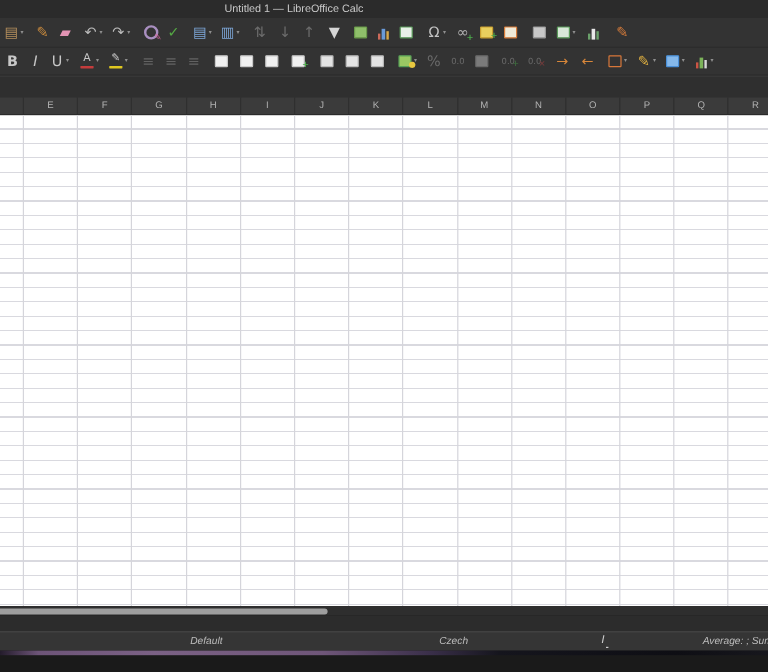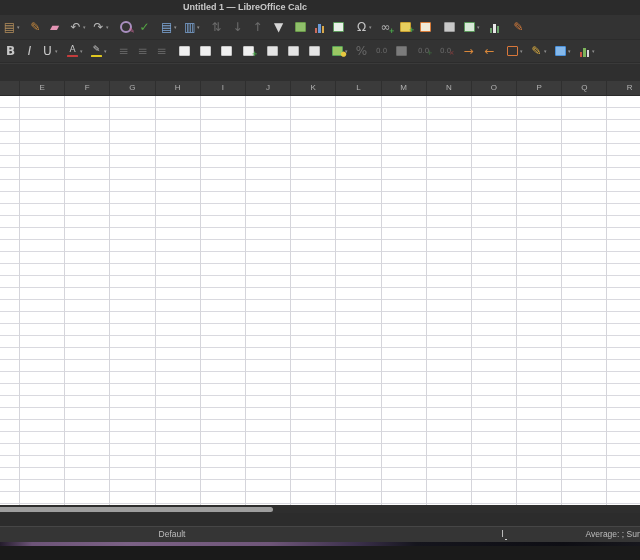--- a/index.html
+++ b/index.html
@@ -3,21 +3,21 @@
 <meta charset="utf-8">
 <style>
   html,body{margin:0;padding:0;}
   body{width:640px;height:560px;overflow:hidden;background:#1a1a1a;
        font-family:"Liberation Sans",sans-serif;-webkit-font-smoothing:antialiased;}
   .app{position:relative;width:640px;height:560px;display:flex;flex-direction:column;}
 
   
   .titlebar{height:15px;background:#2b2b2b;position:relative;flex:none;}
   .title{position:absolute;left:0;top:0;width:490px;height:15px;line-height:15px;
-         text-align:center;font-size:9px;font-weight:bold;color:#c9c9c9;}
+         text-align:center;font-size:9px;font-weight:normal;color:#c9c9c9;}
 
   
   .menubar{height:15px;background:#323232;display:flex;align-items:center;flex:none;}
   .mi{font-size:9.5px;color:#d2d2d2;padding:0 6px;line-height:15px;cursor:default;}
   .mi:first-child{padding-left:1px;}
 
   
   .toolbar{background:#333333;display:flex;align-items:center;flex:none;border-bottom:1px solid #2c2c2c;}
   .t1{height:24px;padding-left:2px;}
   .t2{height:22px;padding-left:3px;}
@@ -55,21 +55,21 @@
   .hscroll{height:8px;background:#2e2e2e;flex:none;position:relative;}
   .thumb{position:absolute;left:0;top:1.5px;width:273px;height:5px;background:#9e9e9e;
          border-radius:0 3px 3px 0;}
 
   
   .tabstrip{height:14px;background:#2c2c2c;flex:none;}
 
   
   .statusbar{height:15px;background:#353535;border-top:1px solid #464646;flex:none;
              position:relative;box-sizing:content-box;margin-top:-1px;}
-  .sb{position:absolute;top:0;height:15px;line-height:15px;font-size:8.5px;color:#bdbdbd;}
+  .sb{position:absolute;top:0;height:15px;line-height:15px;font-size:8.5px;color:#bdbdbd;font-style:italic;}
   .sb-style{left:92px;width:160px;text-align:center;}
   .sb-lang{left:298px;width:160px;text-align:center;}
   .sb-ins{left:494px;width:20px;text-align:center;font-family:"DejaVu Sans",sans-serif;
           font-size:9px;color:#cfcfcf;}
   .sb-ins b{font-weight:normal;border-bottom:1.5px solid #cfcfcf;padding:0 1px;margin-left:1px;}
   .sb-sum{right:-4px;white-space:nowrap;}
 
   
   .wallpaper{height:4px;flex:none;
     background:linear-gradient(90deg,#241c2c 0%,#6d5478 5%,#7b6185 20%,#6f5679 42%,
@@ -450,19 +450,20 @@
     </div>
 
   <div class="hscroll">
     <div class="thumb"></div>
   </div>
 
   <div class="tabstrip"></div>
 
   <div class="statusbar">
     <span class="sb sb-style">Default</span>
+    <span class="sb sb-lang">Czech</span>
     <span class="sb sb-ins"><span>I</span><b></b></span>
     <span class="sb sb-sum">Average: ; Sum</span>
   </div>
 
   <div class="wallpaper"></div>
 
 </div>
 
 </body></html>

